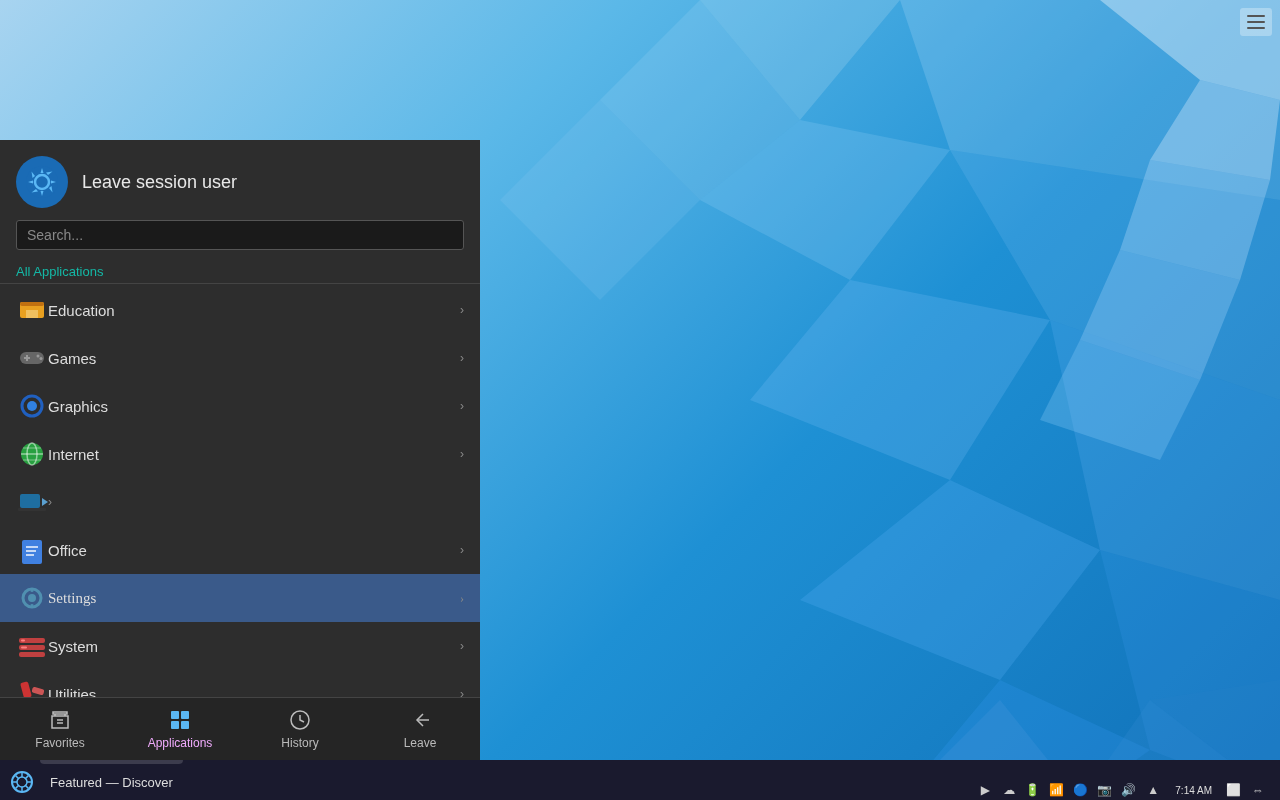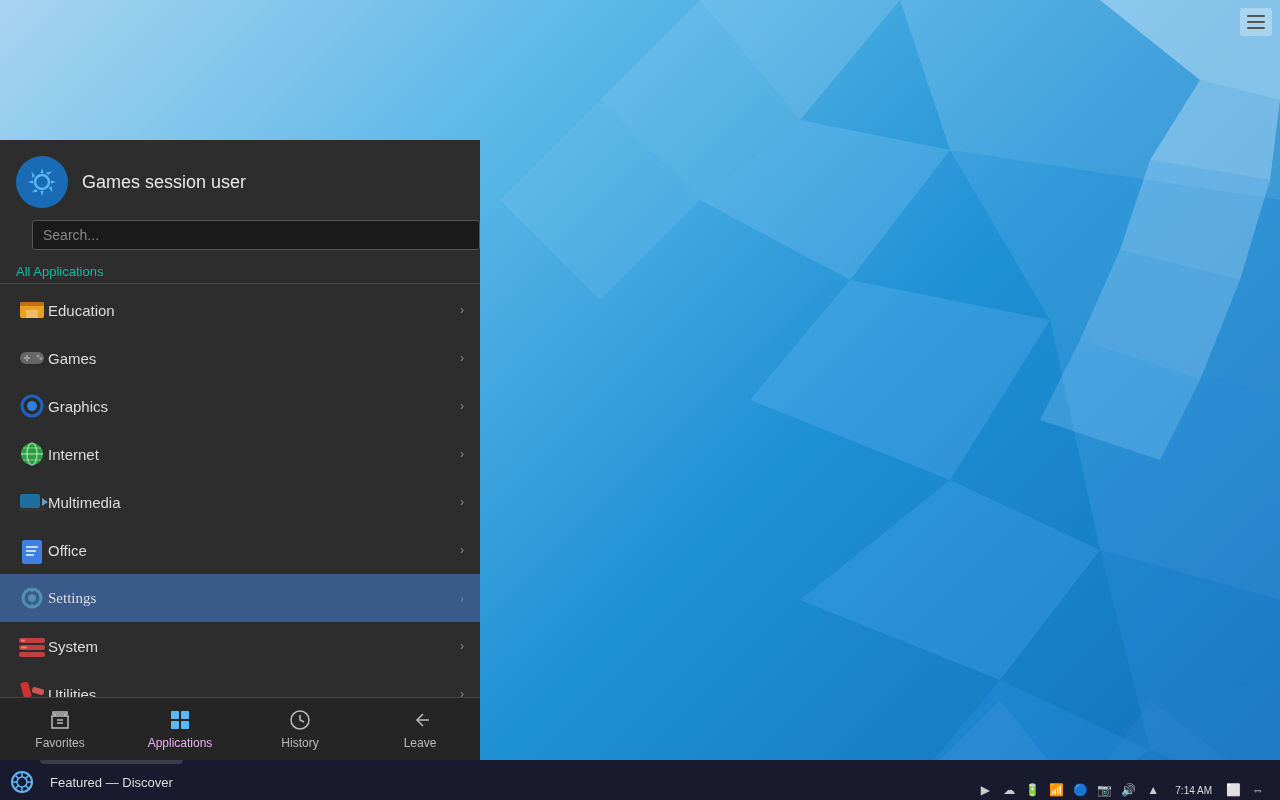--- a/index.html
+++ b/index.html
@@ -124,21 +124,21 @@
     }
 
     #menu-username {
       color: #e8e8e8;
       font-size: 18px;
       font-weight: 400;
     }
 
     #search-box {
       width: calc(100% - 32px);
-      margin: 0 32px 8px;
+      margin: 0 16px 8px;
       padding: 6px 10px;
       background: #1a1a1a;
       border: 1px solid #555;
       border-radius: 3px;
       color: #ddd;
       font-size: 14px;
       outline: none;
     }
     #search-box::placeholder { color: #888; }
 
@@ -302,21 +302,21 @@
         <path d="M18 4 L19.5 9 L16.5 9 Z" fill="#5bb8f5"></path>
         <path d="M18 32 L19.5 27 L16.5 27 Z" fill="#5bb8f5"></path>
         <path d="M4 18 L9 19.5 L9 16.5 Z" fill="#5bb8f5"></path>
         <path d="M32 18 L27 19.5 L27 16.5 Z" fill="#5bb8f5"></path>
         <path d="M7.5 7.5 L11 12 L8.5 14 Z" fill="#5bb8f5"></path>
         <path d="M28.5 28.5 L25 24 L27.5 22 Z" fill="#5bb8f5"></path>
         <path d="M7.5 28.5 L12 25 L14 27.5 Z" fill="#5bb8f5"></path>
         <path d="M28.5 7.5 L24 11 L22 8.5 Z" fill="#5bb8f5"></path>
       </svg>
     </div>
-    <span id="menu-username">Games session user</span>
+    <span id="menu-username">Leave session user</span>
   </div>
 
   <input id="search-box" type="text" placeholder="Search..." style="">
 
   <div id="all-apps-label">All Applications</div>
   <div id="menu-divider"></div>
 
   <div id="menu-list">
 
   <div class="menu-item">
@@ -367,21 +367,20 @@
         <span class="menu-item-arrow">›</span>
       </div>
       <div class="menu-item">
         <div class="menu-item-icon">
           <svg width="32" height="32" viewBox="0 0 32 32">
             <rect x="4" y="8" width="20" height="14" rx="2" fill="#1e6ea0"></rect>
             <polygon points="26,12 32,16 26,20" fill="#5ba0d0"></polygon>
             <rect x="2" y="22" width="28" height="3" rx="1" fill="#333"></rect>
           </svg>
         </div>
-        <span class="menu-item-label">Multimedia</span>
         <span class="menu-item-arrow">›</span>
       </div>
       <div class="menu-item">
         <div class="menu-item-icon">
           <svg width="32" height="32" viewBox="0 0 32 32">
             <rect x="6" y="6" width="20" height="24" rx="2" fill="#4080e0"></rect>
             <rect x="10" y="12" width="12" height="2" fill="rgba(255,255,255,0.7)"></rect>
             <rect x="10" y="16" width="10" height="2" fill="rgba(255,255,255,0.7)"></rect>
             <rect x="10" y="20" width="8" height="2" fill="rgba(255,255,255,0.7)"></rect>
           </svg>

